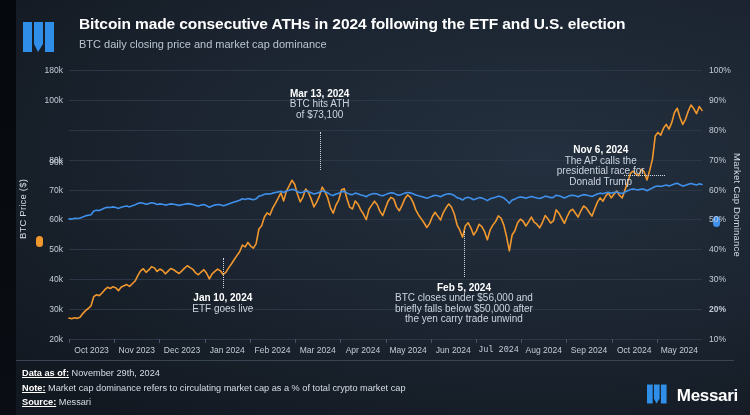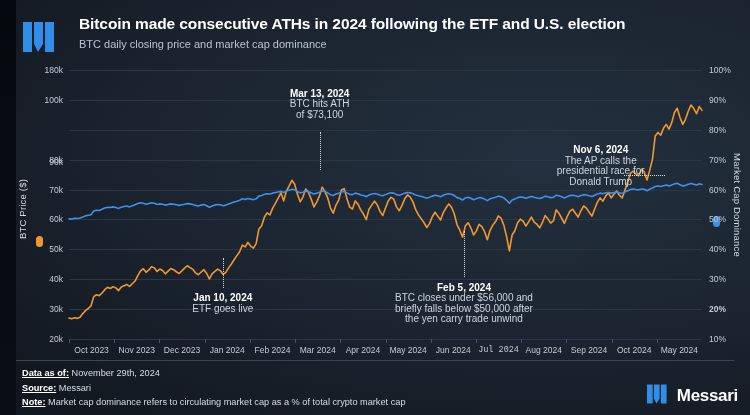--- a/index.html
+++ b/index.html
@@ -212,26 +212,26 @@
     </div>
   </div>
 
   <div id="footsep"></div>
   <div id="footer">
     <div class="fline">
       <b>Data as of:</b>
       <span>November 29th, 2024</span>
     </div>
     <div class="fline">
+      <b>Note:</b>
+      <span>Market cap dominance refers to circulating market cap as a % of total crypto market cap</span>
+    </div>
+    <div class="fline">
       <b>Source:</b>
       <span>Messari</span>
-    </div>
-    <div class="fline">
-      <b>Note:</b>
-      <span>Market cap dominance refers to circulating market cap as a % of total crypto market cap</span>
     </div>
   </div>
   <div id="foot-logo">
     <span>
       <svg width="26" height="24" viewBox="0 0 40 38">
         <polygon points="1,4 10,4 10,34 1,34" fill="#2f8fe8"></polygon>
         <polygon points="12,4 21,4 21,26 16,34 12,26" fill="#2f8fe8"></polygon>
         <polygon points="23,4 32,4 32,34 23,34" fill="#2f8fe8"></polygon>
       </svg>
     </span>

